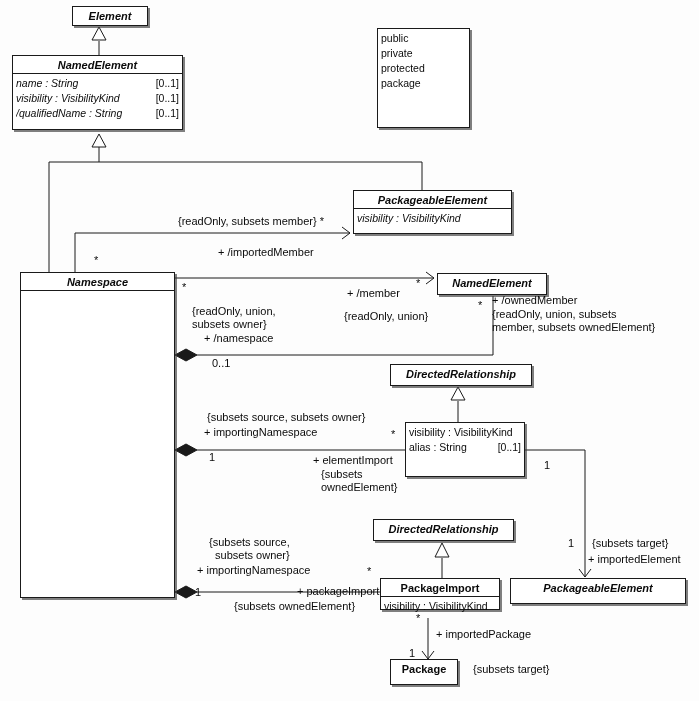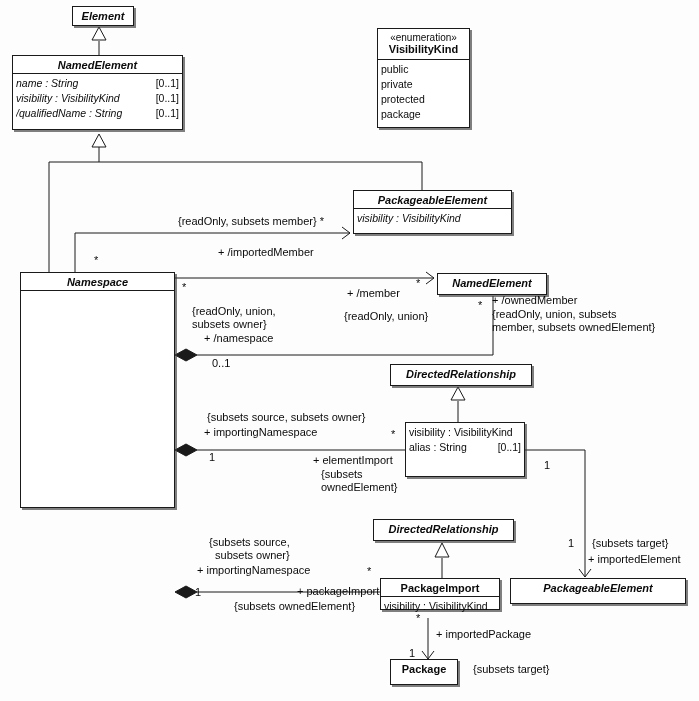--- a/index.html
+++ b/index.html
@@ -76,21 +76,21 @@
       <path d="M442,578 L442,558"></path>
       <polygon points="442,543 435,557 449,557" fill="#ffffff"></polygon>
     </g>
 
     <g>
       <path d="M428,618 L428,659"></path>
       <polyline points="422,651 428,659 434,651"></polyline>
     </g>
   </svg>
 
-  <div class="cls" style="left:72px;top:6px;width:62px;height:20px;">
+  <div class="cls" style="left:72px;top:6px;width:76px;height:20px;">
     <div class="cls-title italic">Element</div>
   </div>
 
   <div class="cls" style="left:12px;top:55px;width:171px;height:75px;">
     <div class="cls-title italic sep">NamedElement</div>
     <div class="cls-attrs">
       <div class="attr-row">
         <span class="attr-text italic">name : String</span>
         <span class="attr-mult">[0..1]</span>
       </div>
@@ -99,42 +99,38 @@
         <span class="attr-mult">[0..1]</span>
       </div>
       <div class="attr-row">
         <span class="attr-text italic">/qualifiedName : String</span>
         <span class="attr-mult">[0..1]</span>
       </div>
     </div>
   </div>
 
   <div class="cls" style="left:377px;top:28px;width:93px;height:100px;">
-    <div class="sep" style="padding-bottom:2px;">
-      <div class="stereotype">«enumeration»</div>
-      <div class="cls-title" style="padding-top:0;">VisibilityKind</div>
-    </div>
     <div class="cls-attrs">
       <div class="attr-row">public</div>
       <div class="attr-row">private</div>
       <div class="attr-row">protected</div>
       <div class="attr-row">package</div>
     </div>
   </div>
 
   <div class="cls" style="left:353px;top:190px;width:159px;height:44px;">
     <div class="cls-title italic sep">PackageableElement</div>
     <div class="cls-attrs">
       <div class="attr-row">
         <span class="attr-text italic">visibility : VisibilityKind</span>
       </div>
     </div>
   </div>
 
-  <div class="cls" style="left:20px;top:272px;width:155px;height:236px;">
+  <div class="cls" style="left:20px;top:272px;width:155px;height:326px;">
     <div class="cls-title italic sep">Namespace</div>
     <div></div>
   </div>
 
   <div class="cls" style="left:437px;top:273px;width:110px;height:22px;">
     <div class="cls-title italic">NamedElement</div>
   </div>
 
   <div class="cls" style="left:390px;top:364px;width:142px;height:22px;">
     <div class="cls-title italic">DirectedRelationship</div>

